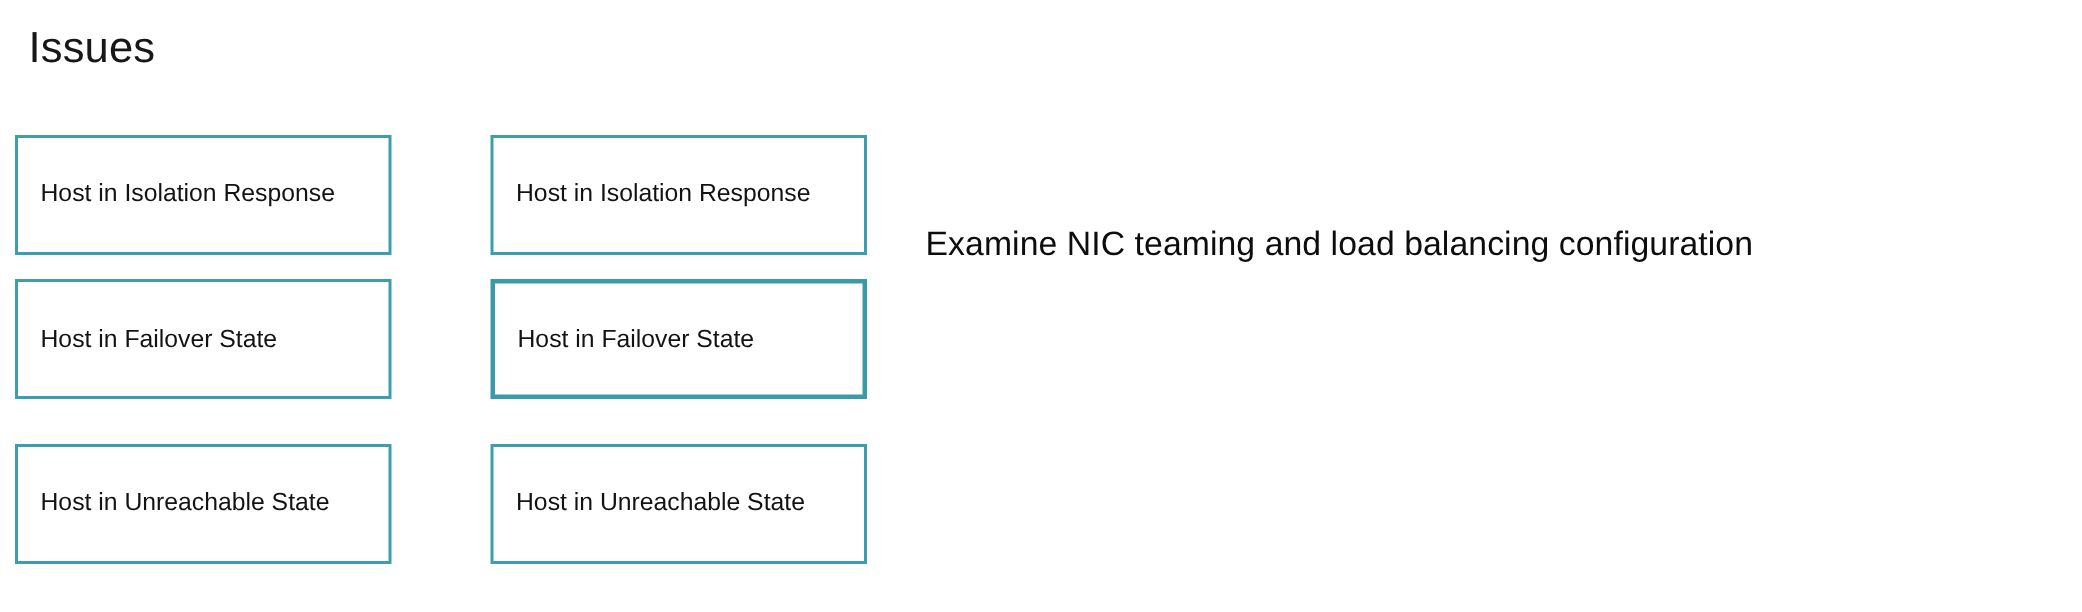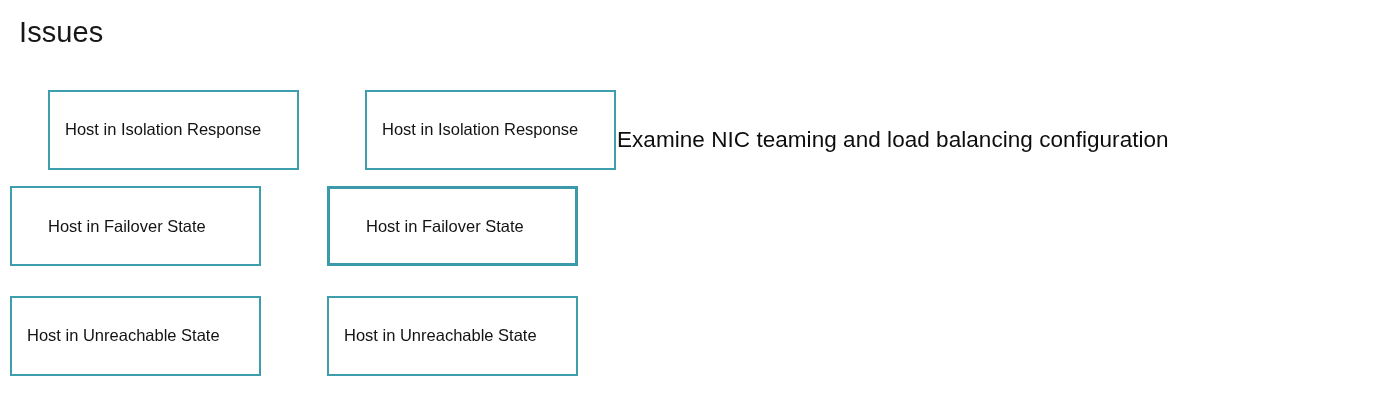--- a/index.html
+++ b/index.html
@@ -68,35 +68,35 @@
   }
   
   .issue-box.two-line .issue-label {
     position: relative;
     top: -1px;
   }
 
   
   .col-1 { left: 10px; }
   .col-2 { left: 327px; }
-  .row-1 { top: 90px; margin-left: 38px; }
-  .row-2 { top: 186px; padding-left: 21px; }
+  .row-1 { top: 90px; }
+  .row-2 { top: 186px; }
   .row-3 { top: 296px; }
 
   
   .step-line {
     position: absolute;
     left: 617px;
     font-size: 22.5px;
     line-height: 28px;
     color: #0d0d0d;
     white-space: nowrap;
     letter-spacing: 0.05px;
   }
-  #step-1 { top: 126px; }
+  #step-1 { top: 149px; }
   #step-2 { top: 236px; }
   #step-3 { top: 334px; }
 </style>
 </head>
 <body>
 
 <div id="slide">
 
   <div class="heading" id="issues-title">Issues</div>
 

